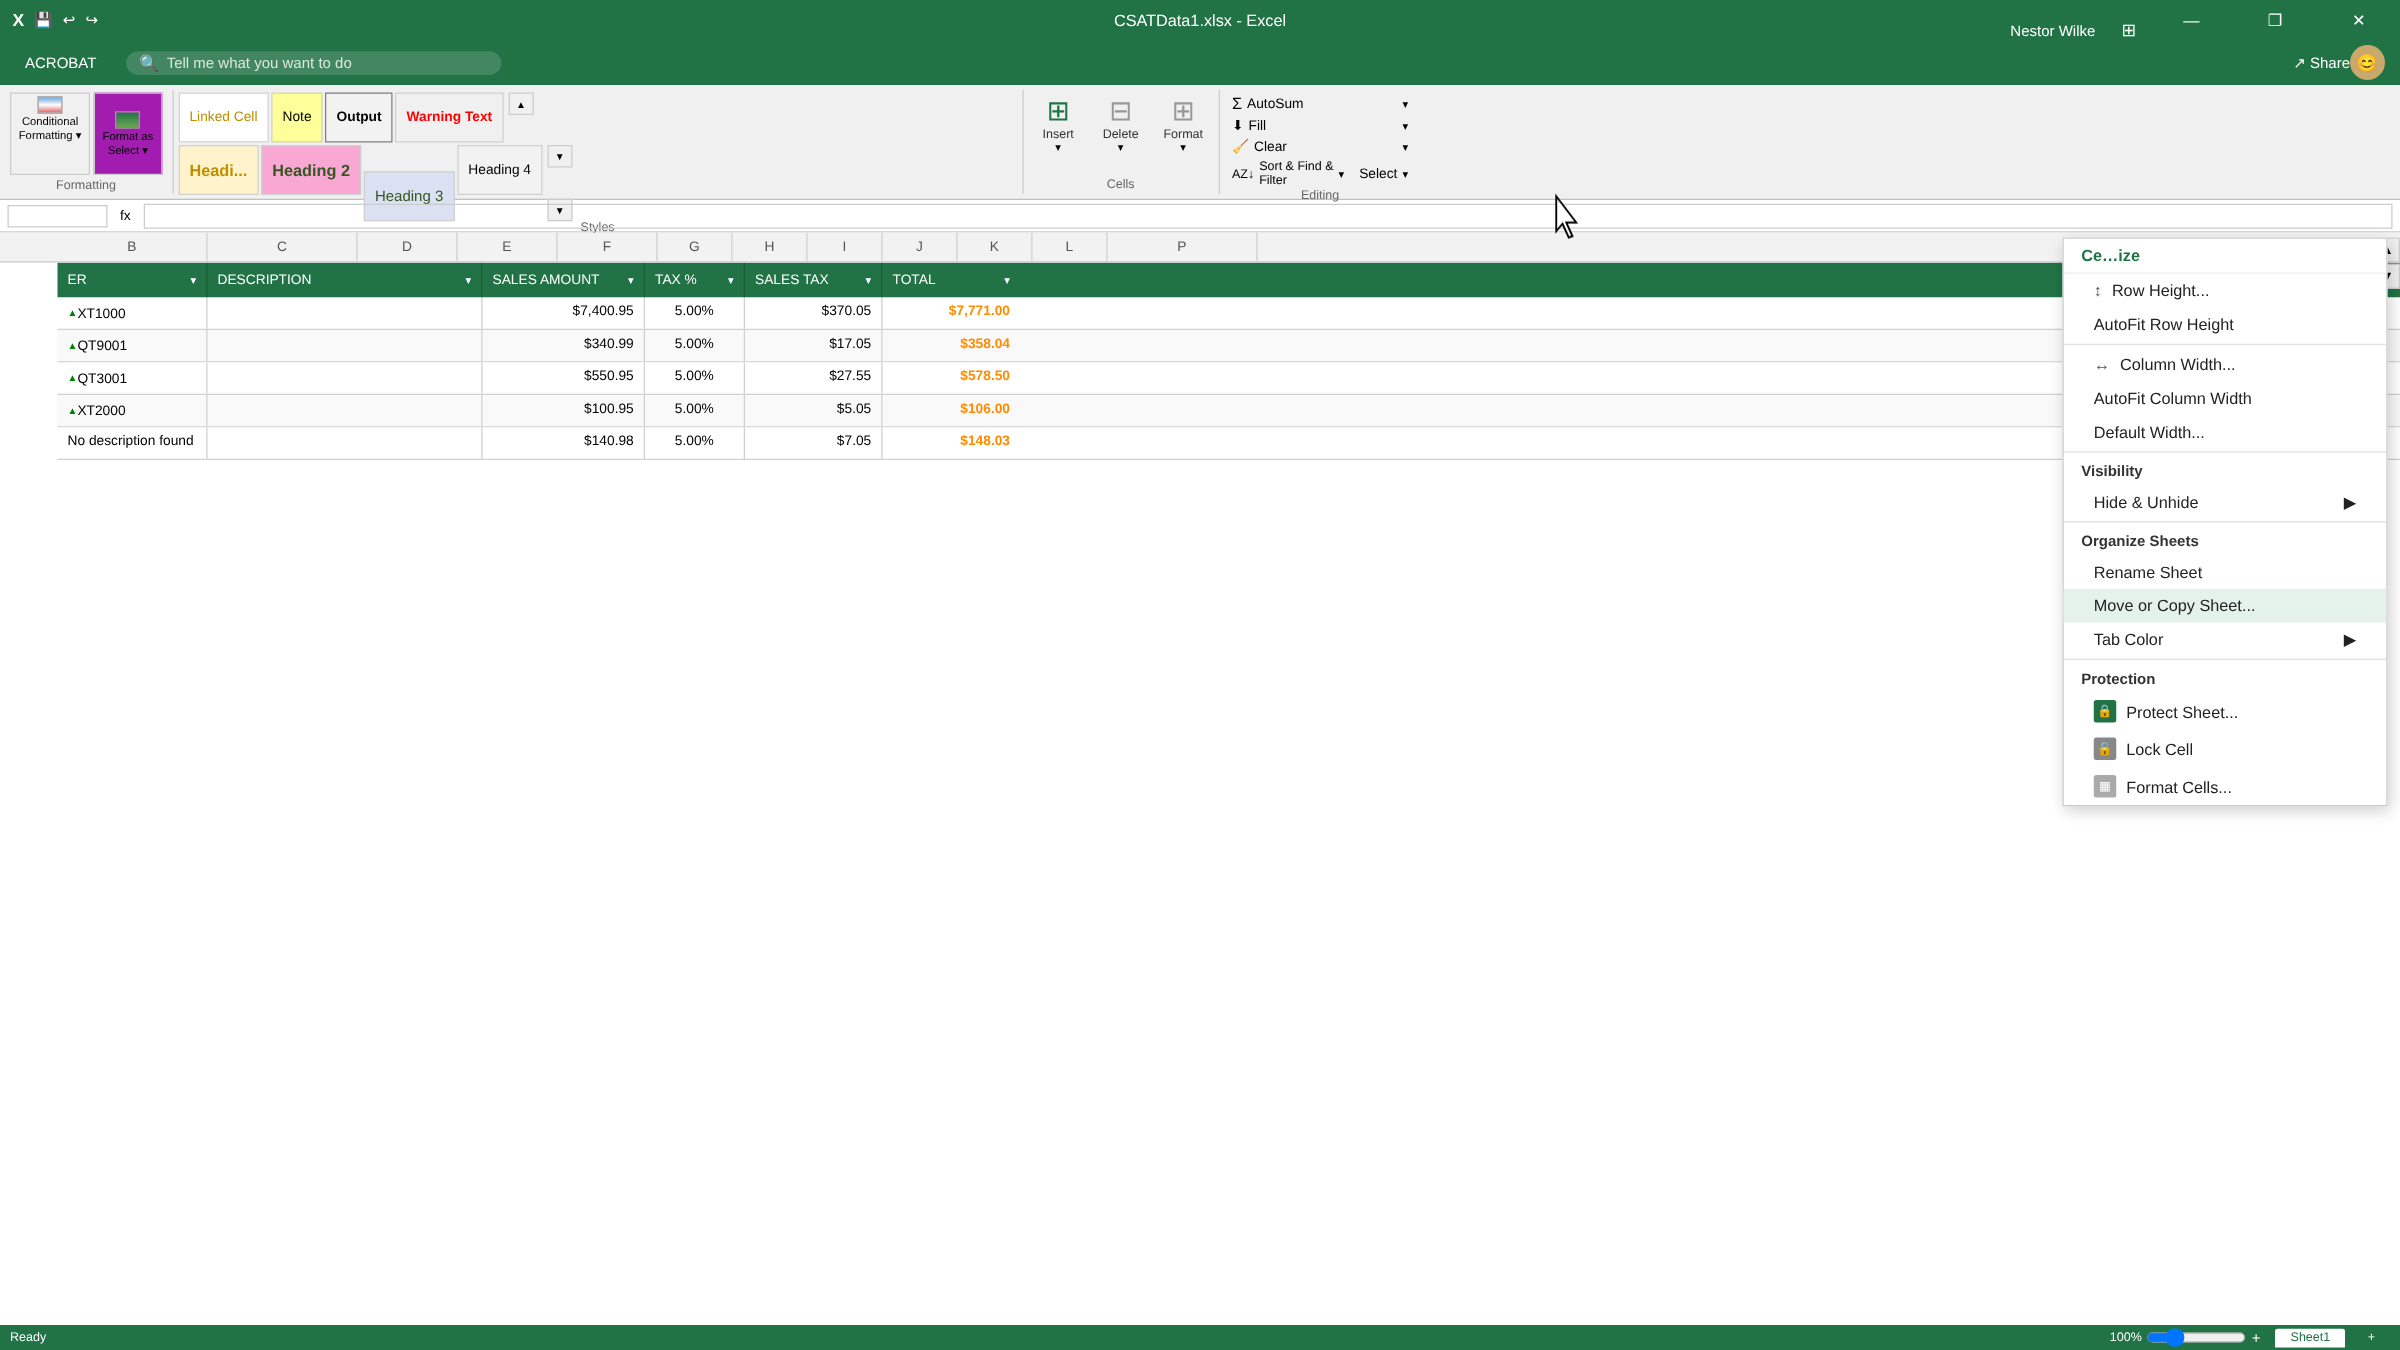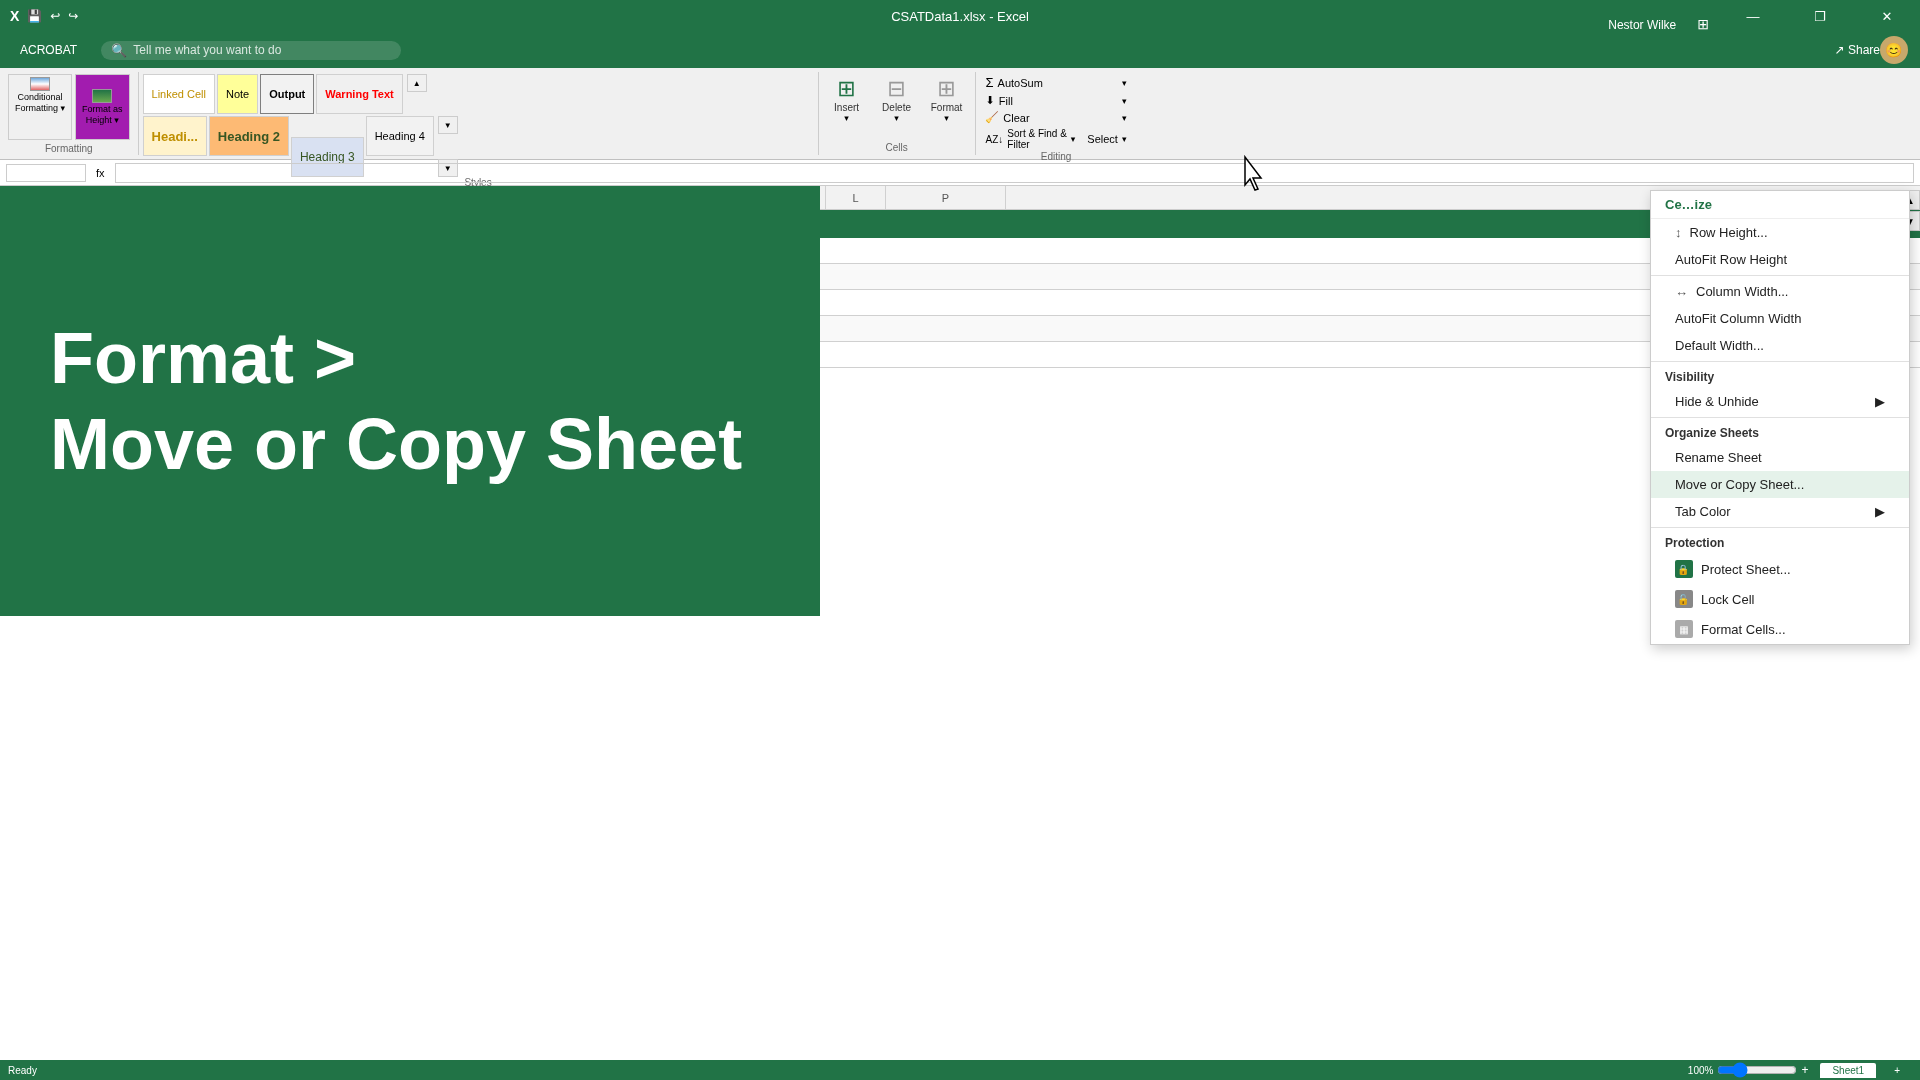--- a/index.html
+++ b/index.html
@@ -68,21 +68,21 @@
       white-space: nowrap;
       height: 40px;
       display: flex;
       align-items: center;
     }
     .style-linked { color: #BF8F00; border: 1px solid #d0d0d0; background: #fff; }
     .style-note { background: #FFFF99; border: 1px solid #d0d0d0; }
     .style-output { background: #f2f2f2; border: 1px solid #7F7F7F; font-size: 11px; font-weight: bold; }
     .style-warning { color: #FF0000; font-weight: bold; border: 1px solid #d0d0d0; }
     .style-heading1 { color: #BF8F00; font-size: 13px; font-weight: bold; background: #fff3cc; border: 1px solid #d0d0d0; }
-    .style-heading2 { color: #375623; font-size: 13px; font-weight: bold; background: #fdba74; border: 1px solid #d0d0d0; }
+    .style-heading2 { color: #375623; font-size: 13px; font-weight: bold; background: #f9a8d4; border: 1px solid #d0d0d0; }
     .style-heading3 { color: #375623; font-size: 12px; background: #d9e1f2; border: 1px solid #d0d0d0; margin-top: 21px; }
     .style-heading4 { font-size: 11px; background: #f2f2f2; border: 1px solid #d0d0d0; }
     .scroll-arrow {
       width: 20px;
       height: 18px;
       background: #f0f0f0;
       border: 1px solid #ccc;
       display: flex;
       align-items: center;
       justify-content: center;
@@ -244,21 +244,21 @@
   <div style="display:flex;flex-direction:column;padding:2px 8px;border-right:1px solid #ccc;min-width:120px;">
     <div style="display:flex;gap:3px;margin-bottom:3px;">
       <button style="font-size:10px;padding:2px 6px;background:#f0f0f0;border:1px solid #ccc;cursor:pointer;display:flex;flex-direction:column;align-items:center;gap:1px;">
         <div style="width:20px;height:14px;background:linear-gradient(#6fa8dc,#fff,#e06666);border:1px solid #999;"></div>
         <span style="font-size:9px;">Conditional</span>
         <span style="font-size:9px;">Formatting ▾</span>
       </button>
       <button style="font-size:10px;padding:14px 6px;background:#a21caf;border:1px solid #ccc;cursor:pointer;display:flex;flex-direction:column;align-items:center;gap:1px;">
         <div style="width:20px;height:14px;background:linear-gradient(#217346,#6aa84f);border:1px solid #999;"></div>
         <span style="font-size:9px;">Format as</span>
-        <span style="font-size:9px;">Height ▾</span>
+        <span style="font-size:9px;">Select ▾</span>
       </button>
     </div>
     <div style="font-size:10px;color:#666;text-align:center;margin-top:auto;">Formatting</div>
   </div>
 
   <div style="display:flex;flex-direction:column;padding:2px 4px;border-right:1px solid #ccc;flex:1;max-width:680px;">
 
     <div style="display:flex;gap:2px;margin-bottom:2px;">
       <div class="style-cell style-linked">Linked Cell</div>
       <div class="style-cell style-note">Note</div>
@@ -337,24 +337,20 @@
 </div>
 
 <div class="formula-bar-area">
   <input class="name-box" value="" style="width: 80px; border: 1px solid rgb(204, 204, 204); font-size: 11px; padding: 2px 4px;">
   <span style="font-size:11px;padding:0 4px;cursor:pointer;">fx</span>
   <div style="flex:1;border:1px solid #ccc;height:20px;padding:0 4px;font-size:11px;display:flex;align-items:center;"></div>
 </div>
 
 <div style="position:relative;display:flex;flex:1;overflow:hidden;height:calc(1080px - 32px - 36px - 92px - 26px - 20px);">
 
-  <div class="tutorial-overlay">
-    <div class="tutorial-text">Format &gt;</div>
-    <div class="tutorial-text">Move or Copy Sheet</div>
-  </div>
 
   <div style="position:absolute;top:0;left:0;right:0;bottom:0;">
 
     <div style="display:flex;height:24px;background:#f2f2f2;border-bottom:1px solid #ccc;padding-left:46px;position:relative;z-index:10;">
       <div style="width:120px;text-align:center;font-size:11px;border-right:1px solid #d0d0d0;line-height:24px;color:#555;">B</div>
       <div style="width:120px;text-align:center;font-size:11px;border-right:1px solid #d0d0d0;line-height:24px;color:#555;">C</div>
       <div style="width:80px;text-align:center;font-size:11px;border-right:1px solid #d0d0d0;line-height:24px;color:#555;">D</div>
       <div style="width:80px;text-align:center;font-size:11px;border-right:1px solid #d0d0d0;line-height:24px;color:#555;">E</div>
       <div style="width:80px;text-align:center;font-size:11px;border-right:1px solid #d0d0d0;line-height:24px;color:#555;">F</div>
       <div style="width:60px;text-align:center;font-size:11px;border-right:1px solid #d0d0d0;line-height:24px;color:#555;">G</div>

